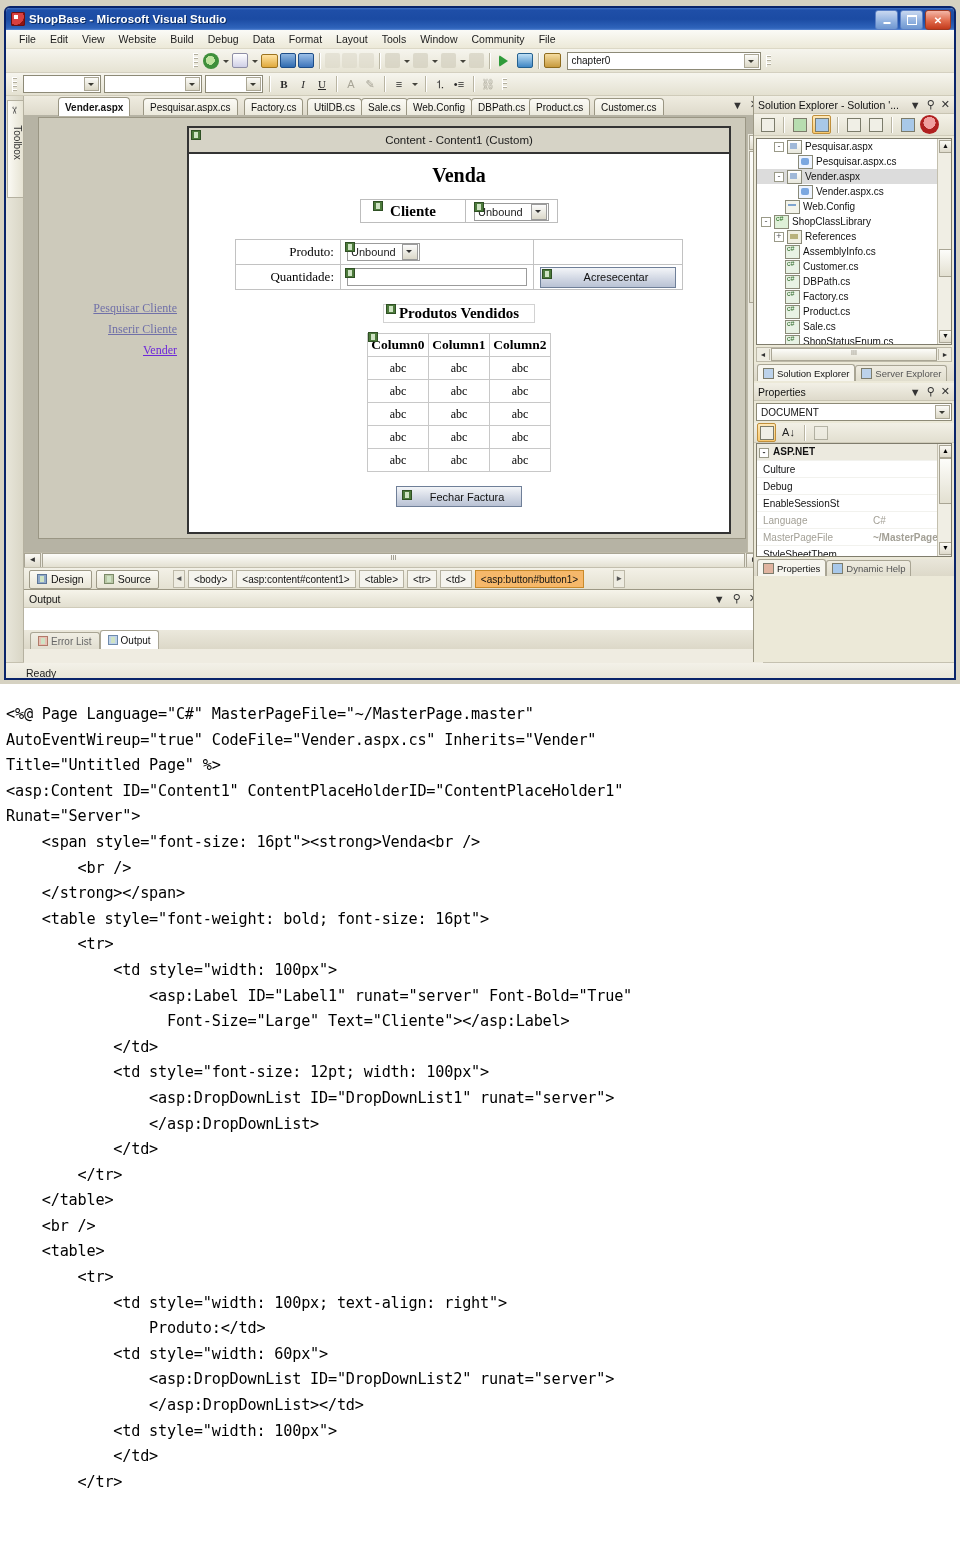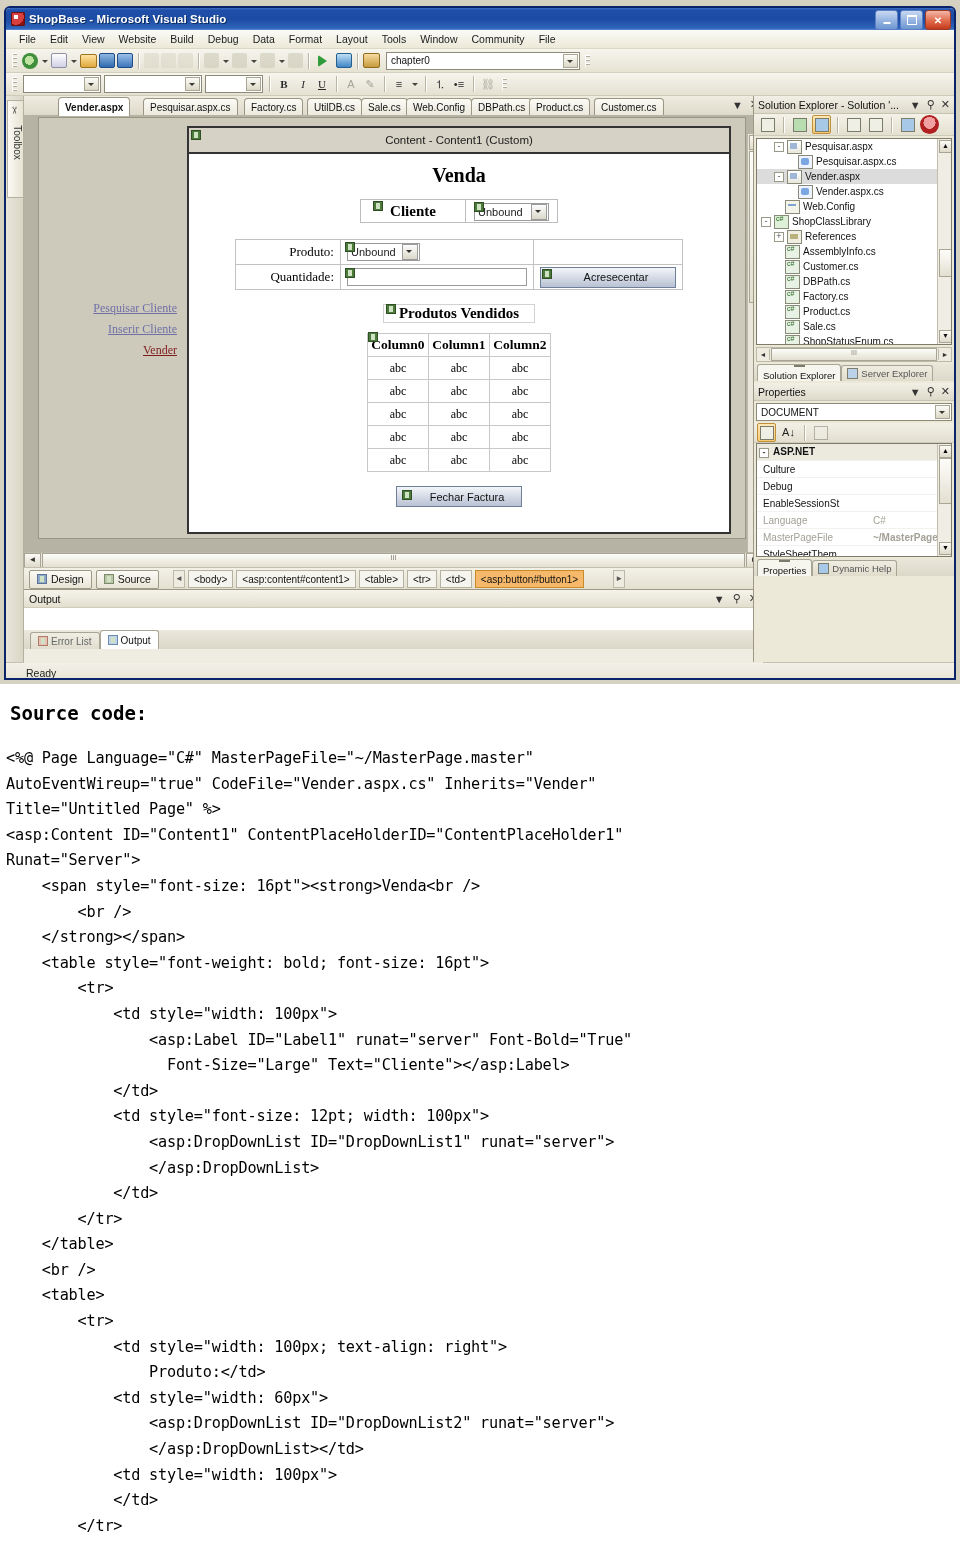--- a/index.html
+++ b/index.html
@@ -22,21 +22,21 @@
   .wbtn.close{border-color:#9c3a23;background:linear-gradient(180deg,#f3b6a7,#e06a4b 55%,#c23a1c);width:24px;}
   .wbtn i{position:absolute;left:50%;top:50%;transform:translate(-50%,-50%);color:#fff;font-style:normal;font-size:10px;font-weight:bold;}
   .wbtn.min i{width:7px;height:2px;background:#fff;border:0;top:12px;}
   .wbtn.max i{width:8px;height:7px;border:1px solid #fff;border-top-width:2px;background:transparent;}
 
   .menubar{height:18px;background:linear-gradient(180deg,#fbfbf7,#ece9d8);display:flex;align-items:center;
            padding-left:6px;border-bottom:1px solid #dcd8c6;}
   .menubar span{font-size:10.5px;color:#1b1b1b;padding:1px 7px;}
 
   .toolbar{height:23px;background:linear-gradient(180deg,#f6f5ee,#e6e3d3);display:flex;align-items:center;
-           border-bottom:1px solid #d4d0c0;padding-left:3px;gap:2px;}
+           border-bottom:1px solid #d4d0c0;padding-left:3px;gap:2px;justify-content:center;}
   .grip{width:4px;height:15px;background:
         repeating-linear-gradient(180deg,#fff 0 1px,#b2ae9d 1px 2px,transparent 2px 4px);margin:0 3px;border-left:1px solid #fff;}
   .tbtn{width:19px;height:19px;border:1px solid transparent;border-radius:2px;position:relative;display:inline-block;}
   .tsep{width:1px;height:16px;background:#b9b5a2;margin:0 3px;box-shadow:1px 0 0 #fff;}
   .tarrow{width:9px;height:18px;position:relative;}
   .tarrow:after{content:"";position:absolute;left:2px;top:8px;border-left:3px solid transparent;border-right:3px solid transparent;border-top:3px solid #45443c;}
   .combo{height:16px;border:1px solid #8d8a77;background:#fff;font-size:10px;color:#111;display:flex;align-items:center;
          padding-left:4px;position:relative;}
   .combo .cbar{position:absolute;right:1px;top:1px;width:13px;height:12px;background:linear-gradient(180deg,#fbfbf8,#dcd8c6);
          border:1px solid #aaa694;}
@@ -168,21 +168,21 @@
   .tree-vs{position:absolute;right:0;top:0;width:13px;height:100%;background:#f0eee4;border-left:1px solid #c3bfae;}
   .tree-vs .a{width:11px;height:11px;margin:1px;border:1px solid #a9a594;background:linear-gradient(180deg,#fbfaf5,#dedacb);font-size:7px;text-align:center;line-height:10px;}
   .tree-vs .th{position:absolute;left:1px;top:110px;width:11px;height:26px;background:linear-gradient(180deg,#fdfdfa,#e3e0d1);border:1px solid #a9a594;}
   .tree-hs{display:flex;align-items:center;height:13px;margin:0 2px 2px;background:#eeece1;border:1px solid #bdb9a8;}
   .tree-hs .a{width:12px;height:11px;border-right:1px solid #bdb9a8;font-size:7px;text-align:center;line-height:11px;color:#333;}
   .tree-hs .th{flex:1;height:11px;background:linear-gradient(180deg,#fdfdfa,#e3e0d1);border:1px solid #a9a594;margin:0 1px;text-align:center;font-size:7px;color:#8c8878;}
 
   .dock-tabs{height:17px;display:flex;align-items:flex-end;padding-left:3px;background:linear-gradient(180deg,#e9e6da,#ddd9c9);}
   .dtab{height:15px;display:flex;align-items:center;gap:3px;padding:0 5px;font-size:9.5px;border:1px solid #a9a594;border-bottom:none;
         border-radius:3px 3px 0 0;background:linear-gradient(180deg,#efece1,#e0ddcd);color:#555;}
-  .dtab.active{background:#f6f5ee;color:#111;height:16px;flex-direction:column;}
+  .dtab.active{background:#f6f5ee;color:#111;height:16px;}
   .dtab .sq{width:9px;height:9px;border:1px solid #7c7c6c;background:#bcd2ea;}
 
   .propcombo{margin:2px;height:16px;border:1px solid #8d8a77;background:#fff;font-size:10px;display:flex;align-items:center;
              padding-left:4px;position:relative;color:#111;}
   .propcombo .cbar{position:absolute;right:1px;top:1px;width:13px;height:12px;background:linear-gradient(180deg,#fbfbf8,#dcd8c6);border:1px solid #aaa694;}
   .propcombo .cbar:after{content:"";position:absolute;left:3px;top:5px;border-left:3px solid transparent;border-right:3px solid transparent;border-top:3px solid #3a3a33;}
   .proptools{height:19px;background:linear-gradient(180deg,#f2f0e6,#e2dfd0);display:flex;align-items:center;gap:3px;padding-left:3px;border-bottom:1px solid #cfcbb9;}
   .propgrid{position:relative;height:112px;margin:0 2px;background:#fff;border:1px solid #7f7c6c;overflow:hidden;font-size:10px;}
   .prow{display:flex;height:16px;align-items:center;border-bottom:1px solid #f2f2ee;}
   .prow .k{width:110px;padding-left:6px;color:#111;white-space:nowrap;overflow:hidden;}
@@ -333,21 +333,21 @@
           </div>
         </div>
 
         <div class="designhost">
           <div class="dsurf">
             <div class="pagecanvas">
 
               <div style="position:absolute;left:18px;top:180px;width:120px;text-align:right;line-height:21px;">
                 <div style="font-family:'Liberation Serif',serif;font-size:12px;color:#7070a8;text-decoration:underline;">Pesquisar Cliente</div>
                 <div style="font-family:'Liberation Serif',serif;font-size:12px;color:#7070a8;text-decoration:underline;">Inserir Cliente</div>
-                <div style="font-family:'Liberation Serif',serif;font-size:12px;color:#7f1d1d;text-decoration:underline;">Vender</div>
+                <div style="font-family:'Liberation Serif',serif;font-size:12px;color:#6d28d9;text-decoration:underline;">Vender</div>
               </div>
 
               <div class="contentbox">
                 <div class="cbhead">
                   <span class="gl glyph"></span>
                   <span>Content - Content1 (Custom)</span>
                 </div>
 
                 <div class="venda">Venda</div>
 
@@ -719,21 +719,20 @@
     </div>
   </div>
 
   <div class="statusbar">
     <span>Ready</span>
   </div>
  </div>
 </div>
 
 <div class="srcwrap">
-  <div class="srchead">Source code:</div>
   <pre class="srccode">&lt;%@ Page Language="C#" MasterPageFile="~/MasterPage.master"
 AutoEventWireup="true" CodeFile="Vender.aspx.cs" Inherits="Vender"
 Title="Untitled Page" %&gt;
 &lt;asp:Content ID="Content1" ContentPlaceHolderID="ContentPlaceHolder1"
 Runat="Server"&gt;
     &lt;span style="font-size: 16pt"&gt;&lt;strong&gt;Venda&lt;br /&gt;
         &lt;br /&gt;
     &lt;/strong&gt;&lt;/span&gt;
     &lt;table style="font-weight: bold; font-size: 16pt"&gt;
         &lt;tr&gt;

